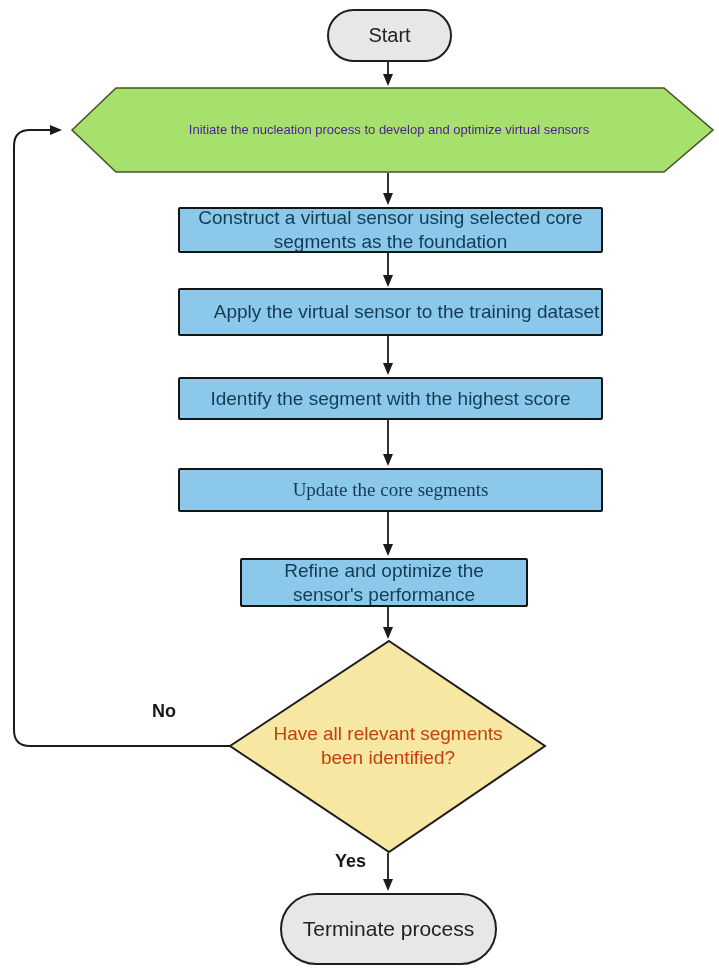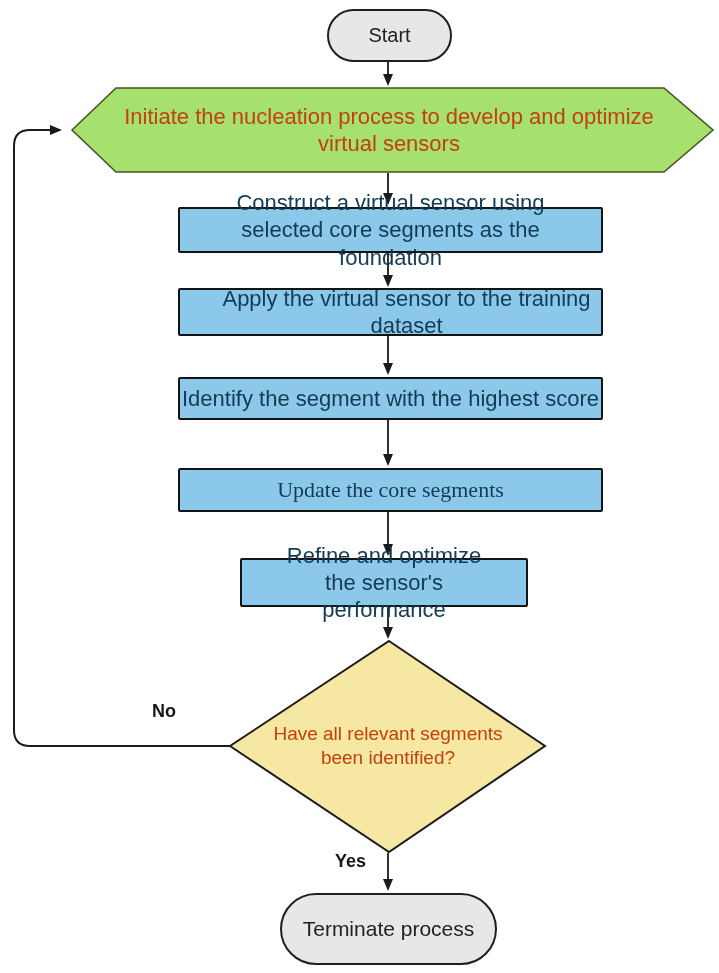--- a/index.html
+++ b/index.html
@@ -1,23 +1,23 @@
 <!DOCTYPE html>
 <html><head>
 <meta charset="utf-8">
 <style>
   html,body{margin:0;padding:0;background:#ffffff;font-family:"Liberation Sans",sans-serif;}
   #canvas{position:relative;width:719px;height:973px;background:#ffffff;overflow:hidden;}
   #connector-layer{position:absolute;left:0;top:0;width:719px;height:973px;}
   .node{position:absolute;box-sizing:border-box;display:flex;align-items:center;justify-content:center;text-align:center;}
   .terminal{background:#e7e7e7;border:2.5px solid #1f1f1f;border-radius:999px;color:#222;font-size:20px;}
   .terminal.end{font-size:21px;}
-  .process{background:#8cc8e9;border:2.2px solid #141414;border-radius:2px;color:#123c55;font-size:22px;line-height:1.24;}
+  .process{background:#8cc8e9;border:2.2px solid #141414;border-radius:2px;color:#123c55;font-size:19px;line-height:1.24;}
   .overlay-label{position:absolute;display:flex;align-items:center;justify-content:center;text-align:center;line-height:1.25;pointer-events:none;}
-  .hex-label{color:#c2410c;font-size:22px;}
+  .hex-label{color:#4c1d95;font-size:13px;}
   .diamond-label{color:#c2410c;font-size:19px;}
   .edge-label{position:absolute;color:#161616;font-size:18px;font-weight:600;white-space:nowrap;}
   .nowrap{white-space:nowrap;}
   .wrapbox{display:inline-block;}
 </style>
 </head>
 <body>
 
 <div id="canvas">
 

